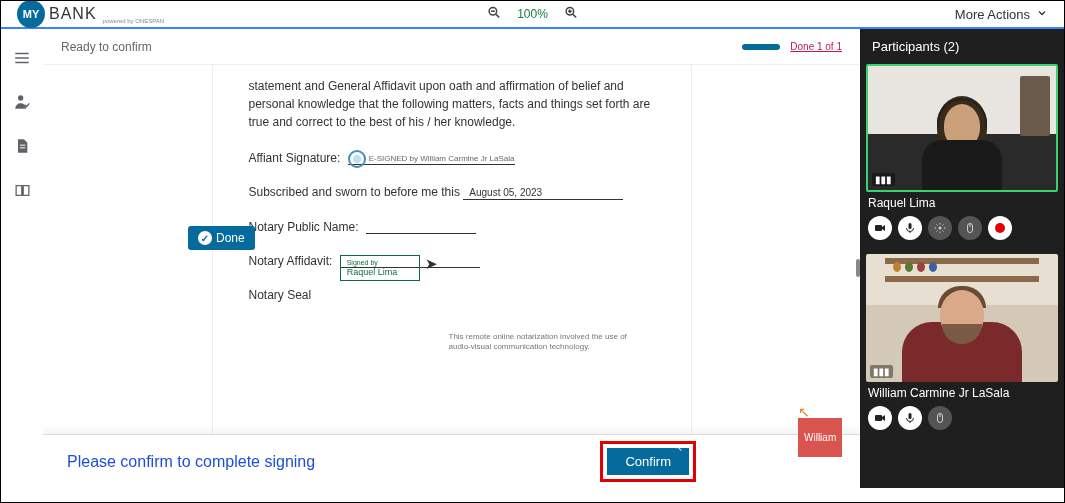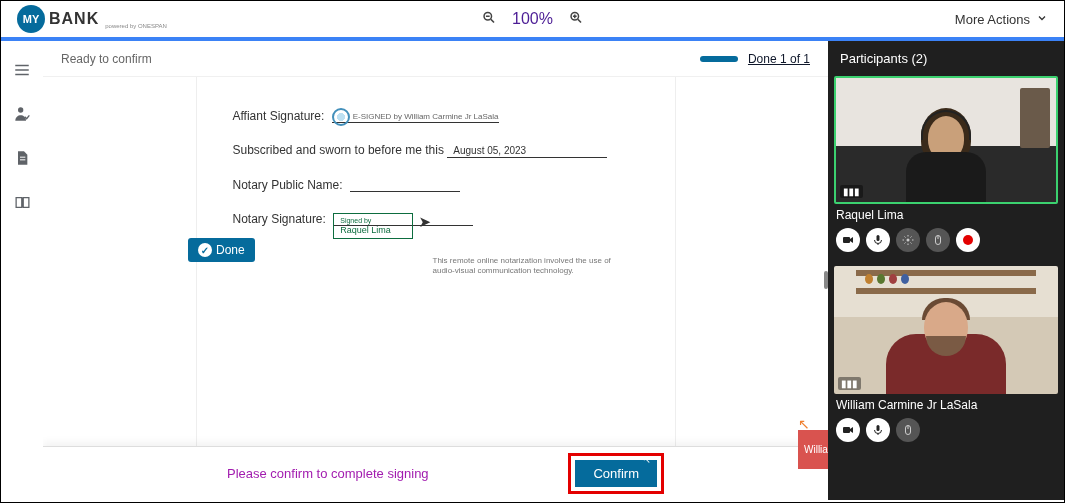--- a/index.html
+++ b/index.html
@@ -1,68 +1,68 @@
 <!DOCTYPE html>
 <html><head>
   <meta charset="utf-8">
   <style>
     * { box-sizing: border-box; margin: 0; padding: 0; }
     body { font-family: -apple-system, BlinkMacSystemFont, "Segoe UI", Arial, sans-serif; width: 1065px; height: 503px; overflow: hidden; background: #fff; position: relative; border: 1px solid #000; }
 
     
-    .top-header { height: 40px; display: flex; align-items: center; padding: 0 16px; border-bottom: 4px solid #3b82f6; position: relative; }
+    .top-header { height: 28px; display: flex; align-items: center; padding: 0 16px; border-bottom: 2px solid #3b82f6; position: relative; }
     .logo { display: flex; align-items: center; gap: 4px; }
     .logo-badge { width: 28px; height: 28px; border-radius: 50%; background: #056b9c; display: flex; align-items: center; justify-content: center; color: #fff; font-weight: bold; font-size: 11px; }
-    .logo-text { font-size: 16px; font-weight: 700; color: #333; letter-spacing: 1px; }
+    .logo-text { font-size: 16px; font-weight: 400; color: #333; letter-spacing: 1px; }
     .logo-sub { font-size: 6px; color: #888; align-self: flex-end; margin-bottom: 4px; margin-left: 2px; }
     .zoom-controls { position: absolute; left: 50%; transform: translateX(-50%); display: flex; align-items: center; gap: 16px; }
     .zoom-icon { font-size: 16px; color: #444; }
-    .zoom-val { font-size: 16px; color: #4c1d95; }
+    .zoom-val { font-size: 12px; color: #15803d; }
     .more-actions { margin-left: auto; display: flex; align-items: center; gap: 6px; font-size: 13px; color: #333; cursor: pointer; }
 
     
     .main-wrapper { display: flex; height: calc(100% - 42px); }
     .left-rail { width: 42px; background: #fff; display: flex; flex-direction: column; align-items: center; padding-top: 20px; gap: 26px; }
     .rail-icon { width: 18px; height: 18px; color: #5f6368; display:flex; align-items:center; justify-content:center; }
 
     .content-area { flex: 1; position: relative; overflow: hidden; background: #fff; }
     .status-bar { height: 36px; display: flex; align-items: center; padding: 0 18px; font-size: 12px; color: #666; border-bottom: 1px solid #f0f0f0; }
     .status-right { margin-left: auto; display: flex; align-items: center; gap: 10px; }
     .progress-pill { width: 38px; height: 6px; background: #056b9c; border-radius: 3px; }
-    .done-link { color: #0f172a; text-decoration: underline; font-size: 12px; }
+    .done-link { color: #be185d; text-decoration: underline; font-size: 10px; }
 
     .doc-body { padding: 0 18px; height: calc(100% - 36px - 54px); overflow: hidden; position: relative; display:flex; justify-content:center; }
     .doc-page { background: #fff; width: 480px; margin: 0 auto; padding: 12px 36px; font-size: 12px; color: #333; position: relative; border-left:1px solid #eee; border-right:1px solid #eee;}
     .doc-page p { line-height: 1.5; margin-bottom: 8px; }
     .field-row { margin-top: 20px; font-size: 12px; }
     .blank-line { display: inline-block; border-bottom: 1px solid #333; min-width: 110px; height: 13px; vertical-align: bottom; margin-left: 4px; }
     .esigned { display:inline-block; font-size:8px; color:#666; position:relative; top:-2px;}
     .esigned::before{ content:""; width:14px;height:14px;border:2px solid #4390bb;border-radius:50%; display:inline-block; vertical-align:middle; margin-right:3px; background: radial-gradient(circle,#bde0f2 40%,transparent 42%); }
     .date-fill { display:inline-block; font-size:10px; color:#333; border-bottom:1px solid #333; min-width:160px; padding-left:6px; height:13px;}
     .sig-box { display:inline-block; border:1px solid #0d6d3f; padding:2px 6px; font-size:9px; color:#0d6d3f; line-height:1.1; min-width:80px;}
     .sig-box .sm { font-size:7px; }
     .sig-arrow { display:inline-block; font-size:15px; vertical-align:top; margin-left:2px;}
     .footnote { font-size:8px; color:#777; margin-top:30px; margin-left:200px; max-width:200px; line-height:1.2;}
 
     .done-badge { position: absolute; left: 145px; top: 197px; background:#056b9c; color:#fff; padding:5px 10px; border-radius:3px; font-size:12px; display:flex; align-items:center; gap:4px; z-index:5; }
     .done-badge .chk{ width:14px;height:14px;border-radius:50%;background:#fff;color:#056b9c;display:flex;align-items:center;justify-content:center;font-size:10px;font-weight:bold;}
 
     .confirm-bar { position: absolute; bottom: 0; left: 0; right: 0; height: 54px; background:#fff; display:flex; align-items:center; padding:0 24px; border-top:1px solid #ddd; box-shadow: 0 -4px 8px rgba(0,0,0,0.05);}
-    .confirm-bar .msg { font-size:13px; color:#a21caf; margin-left: 160px;}
+    .confirm-bar .msg { font-size:16px; color:#1d4ed8; }
     .confirm-btn-wrap { margin-left:auto; margin-right: 140px; border:3px solid #e30000; padding:4px;}
     .confirm-btn { background:#056b9c; color:#fff; border:none; padding:6px 18px; font-size:13px; cursor:pointer; position:relative;}
     .confirm-cursor{ position:absolute; top:-6px; right:6px; font-size:10px;color:#fff;}
 
     
     .cursor-label { position:absolute; top:380px; left:755px; z-index:10; }
     .cursor-arrow{ display:block; font-size:14px; color:#f08030; line-height:0.5; }
     .cursor-tag{ background:#d9534f; color:#fff; font-size:10px; padding:14px 6px; display:inline-block; margin-top:2px;}
 
     
-    .side-panel { width: 236px; background:#1f1f1f; color:#fff; display:flex; flex-direction:column; position:relative;}
+    .side-panel { width: 204px; background:#1f1f1f; color:#fff; display:flex; flex-direction:column; position:relative;}
     .side-title { padding:10px 12px; font-size:13px; font-weight:500;}
     .participant { padding: 0 6px 6px; }
     .video-frame { width:100%; height:128px; border-radius:2px; position:relative; overflow:hidden;}
     .video-frame.active{ border:2px solid #3bd16f; }
     .video-frame.plain{ }
     .sig-indicator{ position:absolute; bottom:4px; left:4px; font-size:10px; color:#fff; background:rgba(0,0,0,0.4); padding:1px 3px; border-radius:2px;}
     .p-name{ font-size:12px; margin-top:4px; padding:0 2px;}
     .p-sub{ font-size:11px; color:#aaa; padding:0 2px; }
     .controls{ display:flex; gap:6px; margin-top:6px; padding:0 2px;}
     .ctrl{ width:24px;height:24px;border-radius:50%;background:#fff;color:#222;display:flex;align-items:center;justify-content:center;font-size:11px; cursor:pointer;}
@@ -170,50 +170,54 @@
       </div>
     </div>
 
     <div class="done-badge">
       <span class="chk">✓</span>
       <span>Done</span>
     </div>
 
     <div class="doc-body">
       <div class="doc-page">
+        <p>statement and General Affidavit upon oath and affirmation of belief and personal knowledge that the following matters, facts and things set forth are true and correct to the best of his / her knowledge.</p>
 
         <div class="field-row">
           <span>Affiant Signature:</span>
           <span class="blank-line">
             <span class="esigned">E-SIGNED by William Carmine Jr LaSala</span>
           </span>
         </div>
 
         <div class="field-row">
           <span>Subscribed and sworn to before me this</span>
           <span class="date-fill">August 05, 2023</span>
         </div>
 
         <div class="field-row">
           <span>Notary Public Name:</span>
           <span class="blank-line"></span>
         </div>
 
 
         <div class="field-row">
-          <span>Notary Signature:</span>
+          <span>Notary Affidavit:</span>
           <span class="blank-line" style="min-width:140px;">
             <span class="sig-box">
               <span class="sm">Signed by</span><br>
               <span>Raquel Lima</span>
             </span>
             <span class="sig-arrow">➤</span>
           </span>
         </div>
 
+        <div class="field-row">
+          <span>Notary Seal</span>
+        </div>
 
         <div class="footnote">This remote online notarization involved the use of audio-visual communication technology.</div>
       </div>
     </div>
 
     <div class="cursor-label">
       <span class="cursor-arrow">↖</span>
       <span class="cursor-tag">William</span>
     </div>
 

